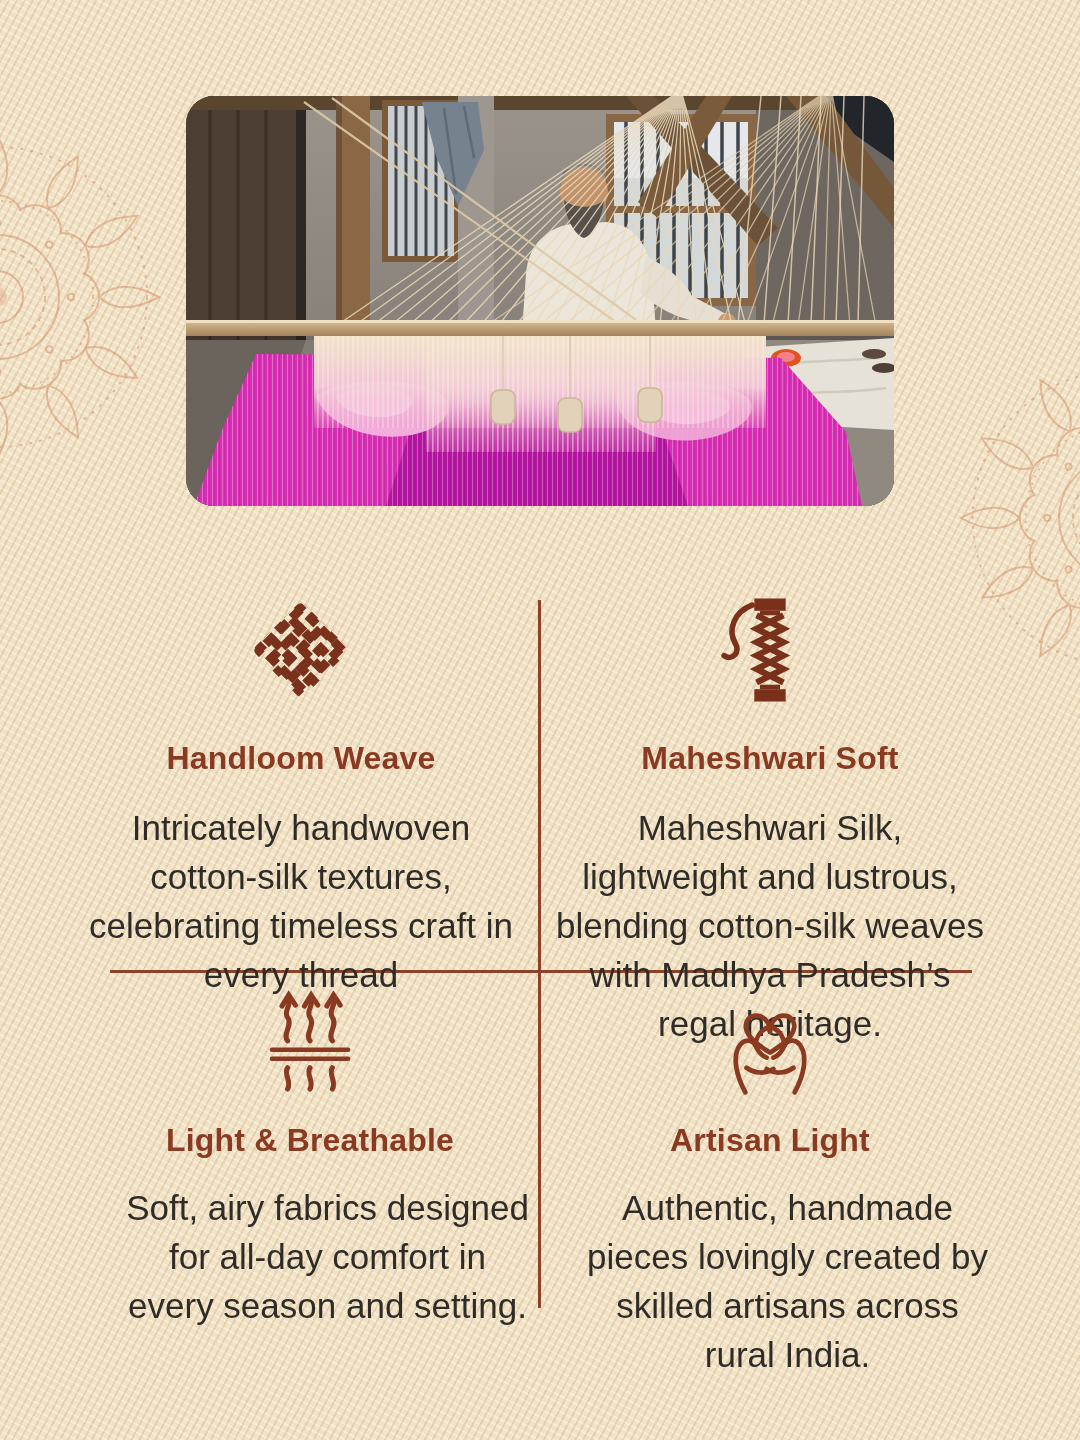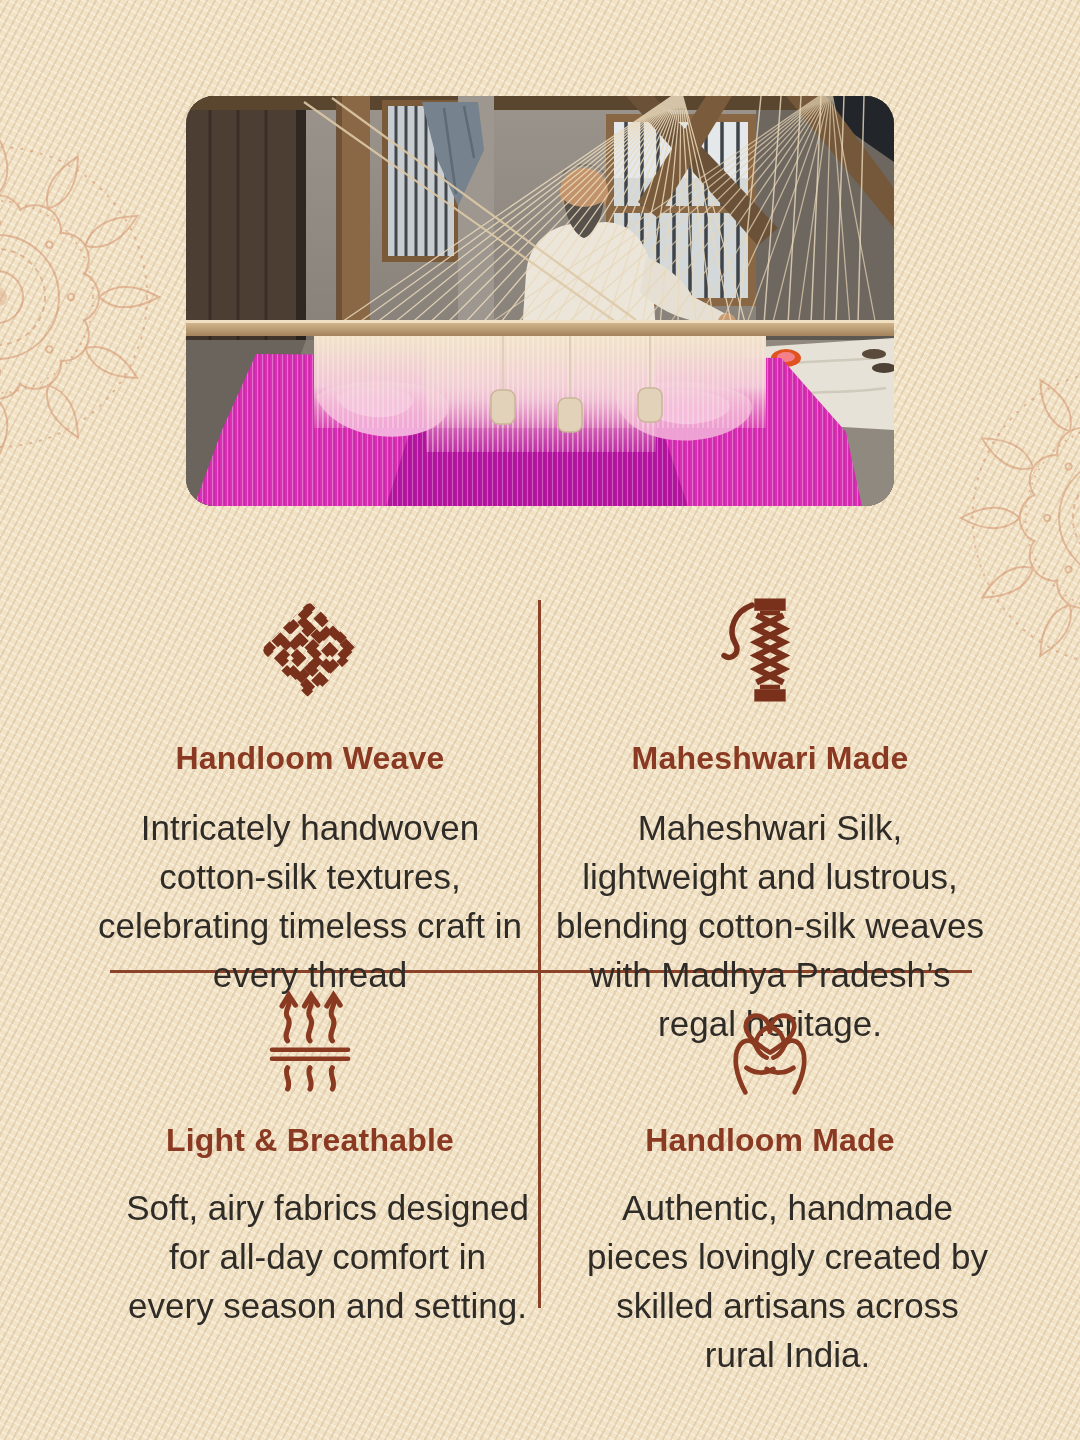--- a/index.html
+++ b/index.html
@@ -19,21 +19,21 @@
   .hero{
     position:absolute;left:186px;top:96px;width:708px;height:410px;
     border-radius:28px;overflow:hidden;background:#8d8680;
   }
   .hero svg{display:block;width:100%;height:100%;}
 
   .vdiv{position:absolute;left:538px;top:600px;width:3px;height:708px;background:#8a4228;}
   .hdiv{position:absolute;left:110px;top:970px;width:862px;height:3px;background:#8a4228;}
 
   .quad{position:absolute;width:440px;display:flex;flex-direction:column;align-items:center;text-align:center;}
-  .q1{left:90px;top:594px;align-items:center;}
+  .q1{left:81px;top:594px;align-items:center;}
   .q2{left:550px;top:594px;}
   .q3{left:90px;top:986px;align-items:center;}
   .q4{left:550px;top:986px;}
   .icon{width:112px;height:112px;}
   .icon svg{display:block;width:100%;height:100%;}
   .f-title{margin:34px 0 0;font-size:32px;font-weight:bold;color:#8a3a22;letter-spacing:.2px;}
   .q3 .f-title,.q4 .f-title{margin-top:24px;}
   .f-desc{margin:26px 0 0;font-size:35px;line-height:1.4;color:#2f2c28;max-width:430px;}
   .q3 .f-desc,.q4 .f-desc{margin-top:24px;margin-left:35px;}
 </style>
@@ -258,21 +258,21 @@
           <rect x="41" y="81" width="18" height="4"></rect>
           <rect x="36" y="85" width="28" height="11"></rect>
         </g>
         <g stroke="#7a311c" stroke-width="5.5" fill="none">
           <path d="M38 19 L62 31 L38 43 L62 55 L38 67 L62 79"></path>
           <path d="M62 19 L38 31 L62 43 L38 55 L62 67 L38 79"></path>
         </g>
         <path d="M34 10 C18 16 12 32 19 44 C24 52 16 60 9 55" stroke="#7a311c" stroke-width="5" fill="none" stroke-linecap="round"></path>
       </svg>
     </div>
-    <h2 class="f-title">Maheshwari Made</h2>
+    <h2 class="f-title">Maheshwari Soft</h2>
     <p class="f-desc">Maheshwari Silk, lightweight and lustrous, blending cotton-silk weaves with Madhya Pradesh’s regal heritage.</p>
   </div>
 
   <div class="quad q3">
     <div class="icon">
       <svg viewBox="0 0 100 100" stroke="#8b3a22" fill="none" stroke-linecap="round">
         <defs>
           <g id="bwave" stroke="#8b3a22" fill="none" stroke-linecap="round" stroke-width="4.5">
             <path d="M30 49 C25 43 35 35 30 28 C26 22 33 18 31 13"></path>
             <path d="M25 18 L31 8 L37 17"></path>
@@ -298,17 +298,17 @@
             <path d="M28 95 C20 80 16 63 23 53 C26.5 47.5 34 47 37 53 C39 58 42 62 47 64"></path>
             <path d="M37 53 C37.5 46 41.5 40 47 37.5"></path>
             <path d="M29 73 C36 78 46 79 53 74"></path>
           </g>
         </defs>
         <path d="M50 41 C50 32 44 26.5 38 26.5 C31.5 26.5 27.5 31.5 28.5 37.5 C30 46 39 52.5 50 59.5 C61 52.5 70 46 71.5 37.5 C72.5 31.5 68.5 26.5 62 26.5 C56 26.5 50 32 50 41 Z"></path>
         <use href="#lhand"></use>
         <use href="#lhand" transform="translate(100 0) scale(-1 1)"></use>
       </svg>
     </div>
-    <h2 class="f-title">Handloom Made</h2>
+    <h2 class="f-title">Artisan Light</h2>
     <p class="f-desc">Authentic, handmade pieces lovingly created by skilled artisans across rural India.</p>
   </div>
 
 </div>
 
 </body></html>

